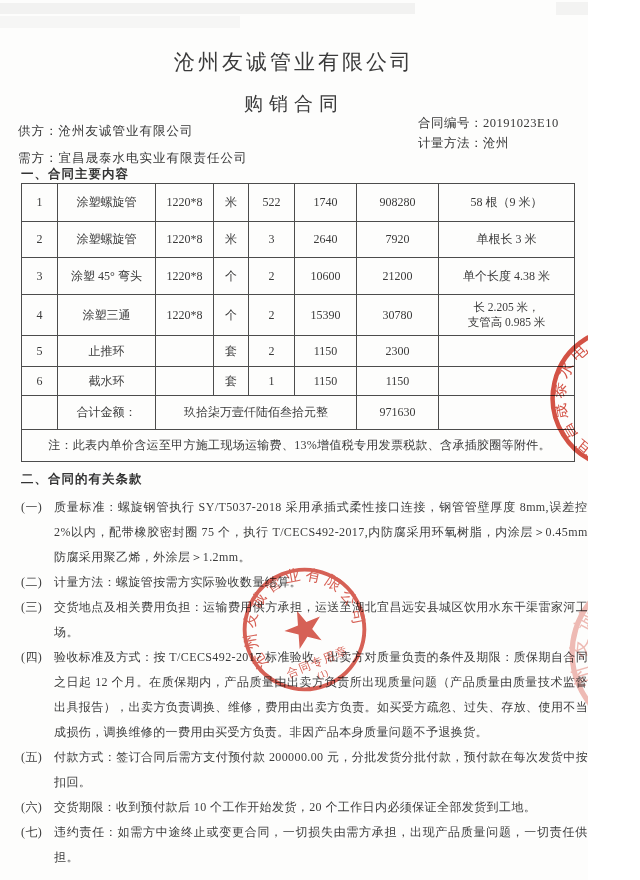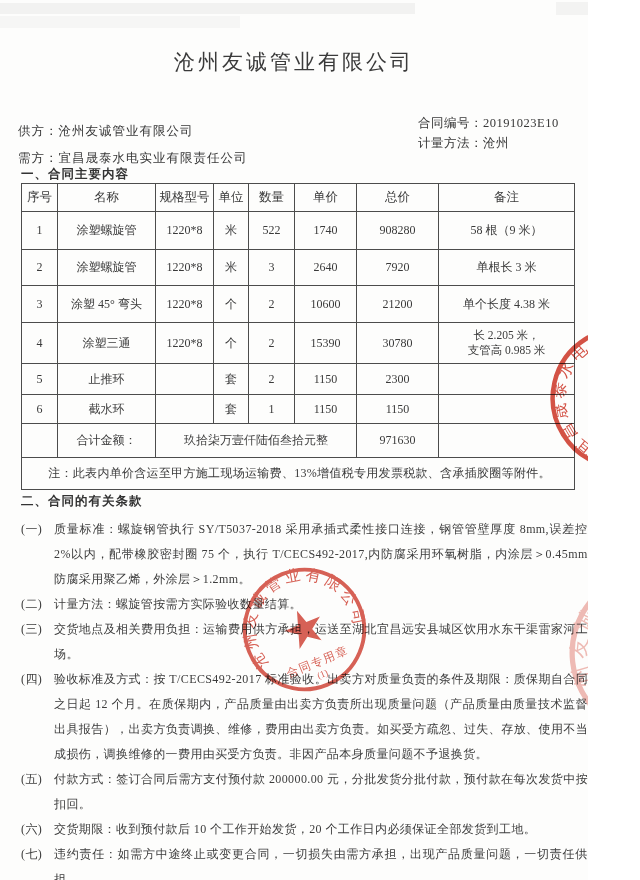--- a/index.html
+++ b/index.html
@@ -58,21 +58,21 @@
   table.items .r3{height:37px;}
   table.items .r4{height:41px;}
   table.items .r5{height:31px;}
   table.items .r6{height:29px;}
   table.items .total-row{height:34px;}
   table.items .note-row{height:32px;}
   table.items .note-row td{text-align:center;padding-left:5px;font-size:12px;letter-spacing:0.3px;}
   .remark-2line div{line-height:15px;font-size:11.5px;}
 
   .attachment{margin-top:7px;font-size:12.5px;letter-spacing:1px;}
-  .sec2-heading{margin-top:3px;}
+  .sec2-heading{margin-top:9px;}
   .clauses{margin-top:7px;width:592px;}
   .clause{display:flex;line-height:25px;font-size:12px;letter-spacing:0.4px;color:#3c3c3c;}
   .clause-num{flex:0 0 33px;}
   .clause-text{flex:1;text-align:justify;}
 
   
   .stamp{position:absolute;mix-blend-mode:multiply;pointer-events:none;}
   .stamp svg{display:block;width:100%;height:100%;}
   .stamp-buyer{left:532px;top:308px;width:180px;height:180px;opacity:0.88;transform:rotate(-32deg);}
   .stamp-supplier-center{left:227px;top:552px;width:155px;height:155px;opacity:0.8;transform:rotate(-22deg);}
@@ -83,20 +83,21 @@
 
 <div class="page">
 
   <div class="scan-bar1"></div>
   <div class="scan-bar2"></div>
   <div class="scan-mark-tr1"></div>
   <div class="scan-mark-tr2"></div>
   <div class="scan-edge"></div>
 
   <h1 class="company-title">沧州友诚管业有限公司</h1>
+  <h2 class="doc-title">购销合同</h2>
 
   <div class="party supplier">
     <span>供方：</span><span>沧州友诚管业有限公司</span>
   </div>
   <div class="party buyer">
     <span>需方：</span><span>宜昌晟泰水电实业有限责任公司</span>
   </div>
 
   <div class="meta-block">
     <div><span>合同编号：</span><span>20191023E10</span></div>
@@ -112,30 +113,20 @@
         <col style="width:36px">
           <col style="width:98px">
           <col style="width:58px">
           <col style="width:35px">
         <col style="width:46px">
           <col style="width:62px">
           <col style="width:82px">
           <col style="width:136px">
       </colgroup>
       <tbody>
-          <tr class="hrow">
-        <th>序号</th>
-        <th>名称</th>
-        <th>规格型号</th>
-        <th>单位</th>
-        <th>数量</th>
-        <th>单价</th>
-        <th>总价</th>
-        <th>备注</th>
-      </tr>
       <tr class="r1">
         <td>1</td>
         <td>涂塑螺旋管</td>
         <td>1220*8</td>
         <td>米</td>
         <td>522</td>
         <td>1740</td>
         <td>908280</td>
         <td>58 根（9 米）</td>
       </tr>

